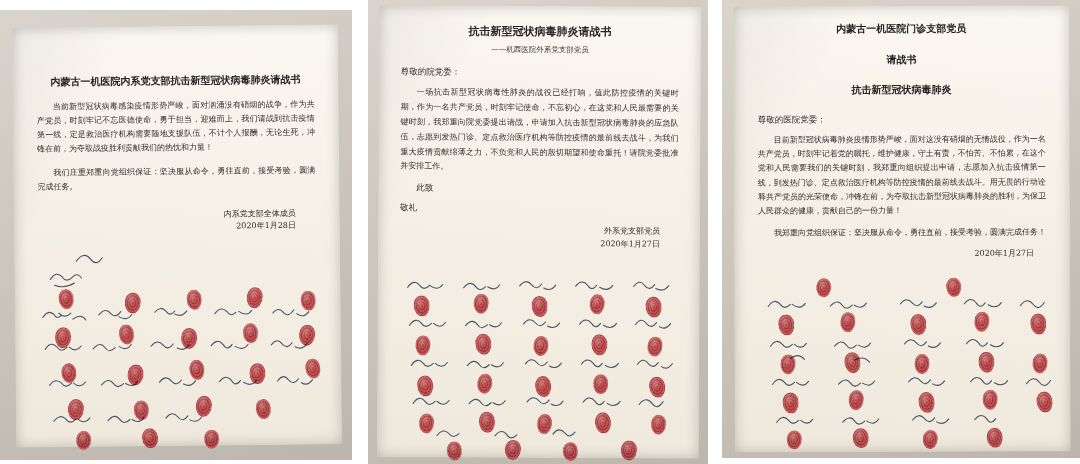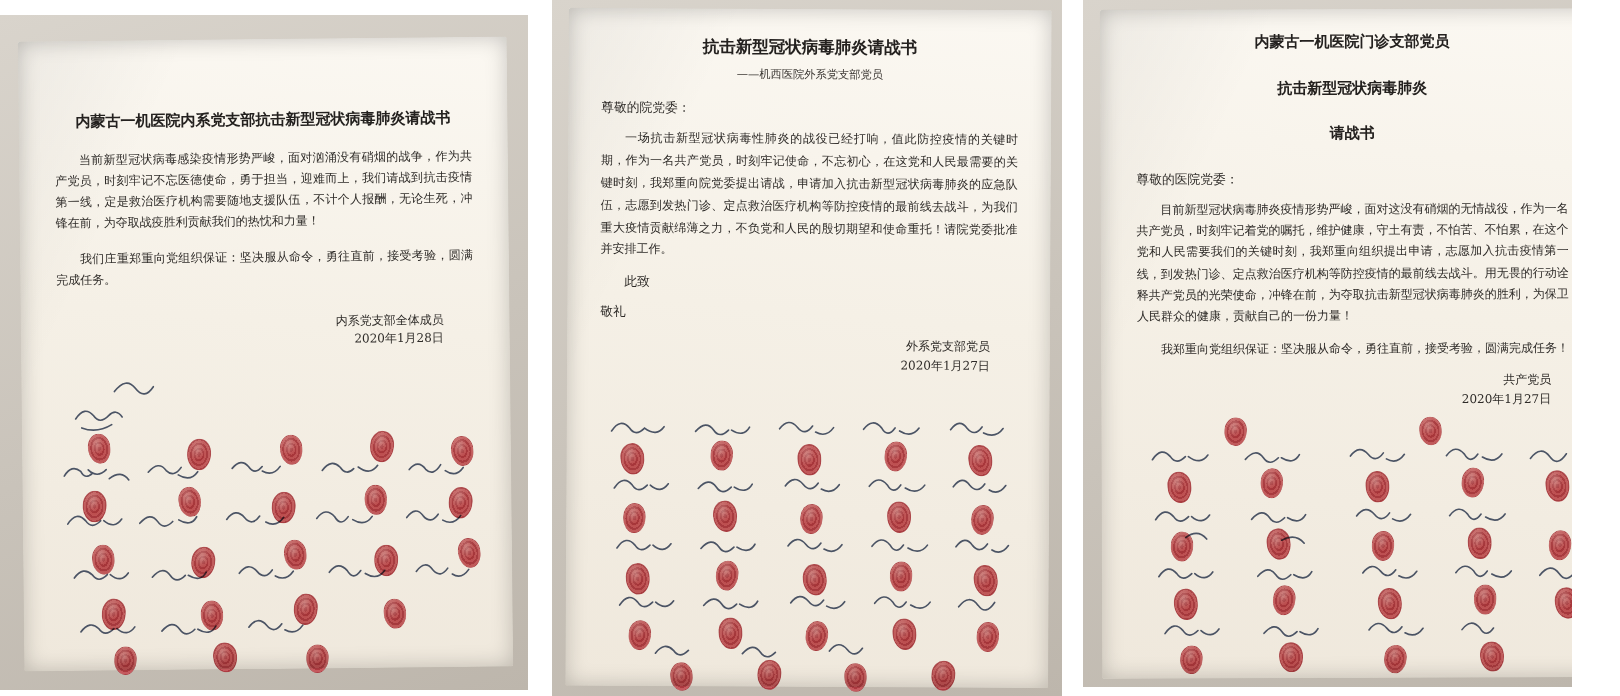--- a/index.html
+++ b/index.html
@@ -21,21 +21,21 @@
   }
 
   
   .photo {
     position: absolute;
     overflow: hidden;
     background: #404040;
   }
   #photo-left   { left: 0px;   top: 10px;  width: 352px; height: 450px; }
   #photo-middle { left: 368px; top: 0px;   width: 340px; height: 464px; }
-  #photo-right  { left: 722px; top: 0px;   width: 326px; height: 458px; }
+  #photo-right  { left: 722px; top: 0px;   width: 358px; height: 458px; }
 
   
   .paper {
     position: absolute;
     background:
       linear-gradient(115deg, rgba(0,0,0,0.05) 0%, rgba(255,255,255,0.0) 22%),
       linear-gradient(185deg, #fbf8f2 0%, #f5f0e6 45%, #efe8dc 100%);
     box-shadow: 0 0 14px rgba(0,0,0,0.22) inset;
   }
   #paper-left {
@@ -304,27 +304,26 @@
         <div class="fp" style="left:186px; top:436px; width:15px; height:19px; transform:rotate(-2deg);"></div>
         <div class="fp" style="left:244px; top:434px; width:16px; height:20px; transform:rotate(5deg);"></div>
       </div>
     </div>
   </div>
 
   <div class="photo" id="photo-right">
     <div class="paper" id="paper-right">
       <div class="letter" id="letter-right">
         <div class="title">内蒙古一机医院门诊支部党员</div>
+        <div class="title">请战书</div>
         <div class="title">抗击新型冠状病毒肺炎</div>
-        <div class="title">请战书</div>
         <div class="salutation">尊敬的医院党委：</div>
         <div class="body-par">目前新型冠状病毒肺炎疫情形势严峻，面对这没有硝烟的无情战役，作为一名共产党员，时刻牢记着党的嘱托，维护健康，守土有责，不怕苦、不怕累，在这个党和人民需要我们的关键时刻，我郑重向组织提出申请，志愿加入抗击疫情第一线，到发热门诊、定点救治医疗机构等防控疫情的最前线去战斗。用无畏的行动诠释共产党员的光荣使命，冲锋在前，为夺取抗击新型冠状病毒肺炎的胜利，为保卫人民群众的健康，贡献自己的一份力量！</div>
         <div class="body-par">我郑重向党组织保证：坚决服从命令，勇往直前，接受考验，圆满完成任务！</div>
         <div class="signature-block">
-          <div>共产党员</div>
           <div>2020年1月27日</div>
         </div>
       </div>
 
       <div class="scribbles">
         <svg viewBox="0 0 336 446" preserveAspectRatio="none">
           <g class="ink blue">
             <path d="M34 300 q6-9 12-2 q4 6 10 0 M58 298 q8 6 13-1"></path>
             <path d="M96 300 q7-8 12-1 q4 6 10 0 M120 299 q8 5 12-2"></path>
             <path d="M166 298 q6-8 12-1 q5 6 10-1 M190 300 q7 4 12-3"></path>

